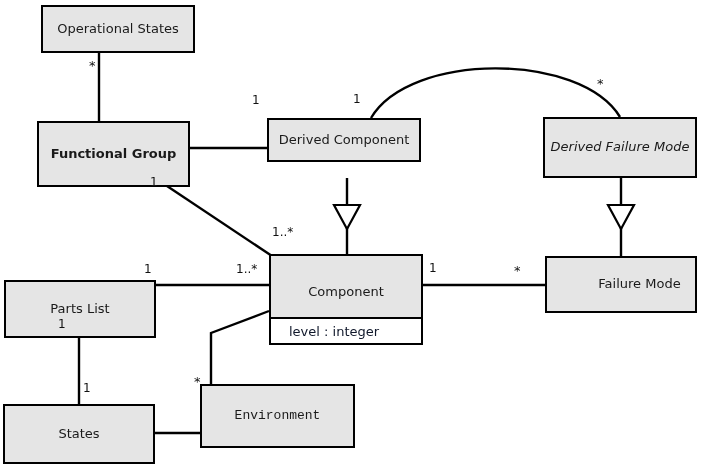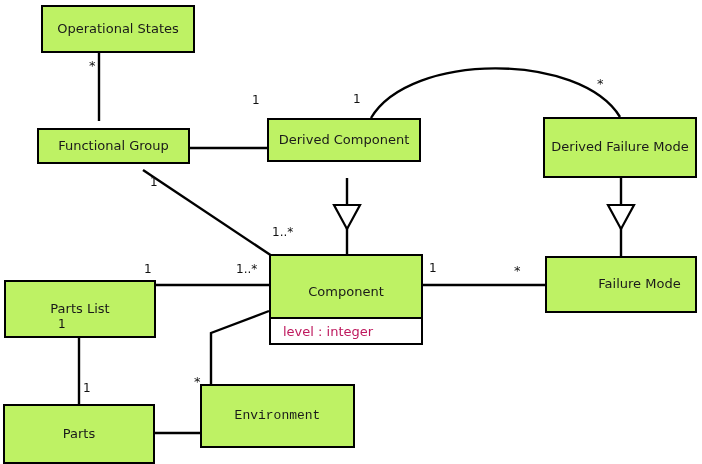--- a/index.html
+++ b/index.html
@@ -15,21 +15,21 @@
     position: relative;
     width: 702px;
     height: 464px;
     background: #ffffff;
     overflow: hidden;
   }
   .uml-class {
     position: absolute;
     box-sizing: border-box;
     border: 2px solid #000000;
-    background: #bef264;
+    background: #e5e5e5;
     z-index: 5;
   }
   .uml-name {
     display: flex;
     align-items: center;
     justify-content: center;
     width: 100%;
     height: 100%;
     font-size: 13px;
     color: #1a1a1a;
@@ -41,22 +41,22 @@
     position: absolute;
     box-sizing: border-box;
     border: 2px solid #000000;
     background: #ffffff;
     z-index: 6;
     display: flex;
     align-items: center;
   }
   .uml-attr-text {
     font-size: 13px;
-    color: #be185d;
-    padding-left: 12px;
+    color: #0f172a;
+    padding-left: 18px;
     white-space: nowrap;
     user-select: none;
   }
   .edge-svg {
     position: absolute;
     left: 0;
     top: 0;
     width: 702px;
     height: 464px;
     z-index: 2;
@@ -98,43 +98,43 @@
     <g id="arrow-group" fill="#ffffff" stroke="#000000" stroke-width="2.2">
         <polygon points="334,205 360,205 347,229"></polygon>
         <polygon points="608,205 634,205 621,229"></polygon>
       </g>
   </svg>
 
   <div id="classes-layer">
       <div class="uml-class" style="left: 41px; top: 5px; width: 154px; height: 48px;">
         <div class="uml-name">Operational States</div>
       </div>
-      <div class="uml-class" style="left: 37px; top: 128px; width: 153px; height: 36px;">
+      <div class="uml-class" style="left: 37px; top: 121px; width: 153px; height: 66px; font-weight: bold;">
         <div class="uml-name">Functional Group</div>
       </div>
       <div class="uml-class" style="left: 267px; top: 118px; width: 154px; height: 44px;">
         <div class="uml-name">Derived Component</div>
       </div>
-      <div class="uml-class" style="left: 543px; top: 117px; width: 154px; height: 61px;">
+      <div class="uml-class" style="left: 543px; top: 117px; width: 154px; height: 61px; font-style: italic;">
         <div class="uml-name">Derived Failure Mode</div>
       </div>
       <div class="uml-class" style="left: 4px; top: 256px; width: 152px; height: 58px; margin-top: 24px;">
         <div class="uml-name">Parts List</div>
       </div>
       <div class="uml-class" style="left: 269px; top: 254px; width: 154px; height: 76px;">
         <div class="uml-name">Component</div>
       </div>
       <div class="uml-attr-box" style="left: 269px; top: 317px; width: 154px; height: 28px;">
         <div class="uml-attr-text">level : integer</div>
       </div>
       <div class="uml-class" style="left: 545px; top: 256px; width: 152px; height: 57px; padding-left: 37px;">
         <div class="uml-name">Failure Mode</div>
       </div>
       <div class="uml-class" style="left: 3px; top: 404px; width: 152px; height: 60px;">
-        <div class="uml-name">Parts</div>
+        <div class="uml-name">States</div>
       </div>
       <div class="uml-class" style="left: 200px; top: 384px; width: 155px; height: 64px; font-family: Liberation Mono, monospace;">
         <div class="uml-name">Environment</div>
       </div>
     </div>
   <div id="labels-layer">
       <div class="mult star" style="left: 89px; top: 61px;">*</div>
       <div class="mult" style="left: 252px; top: 93px;">1</div>
       <div class="mult" style="left: 150px; top: 175px;">1</div>
       <div class="mult" style="left: 272px; top: 225px;">1..*</div>

